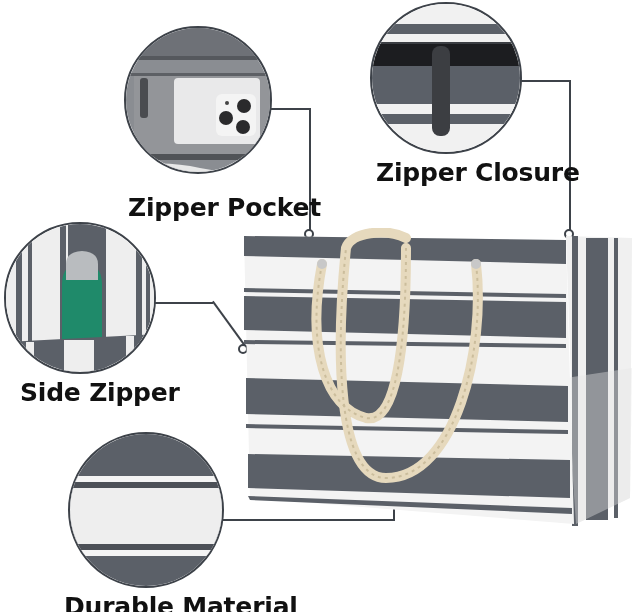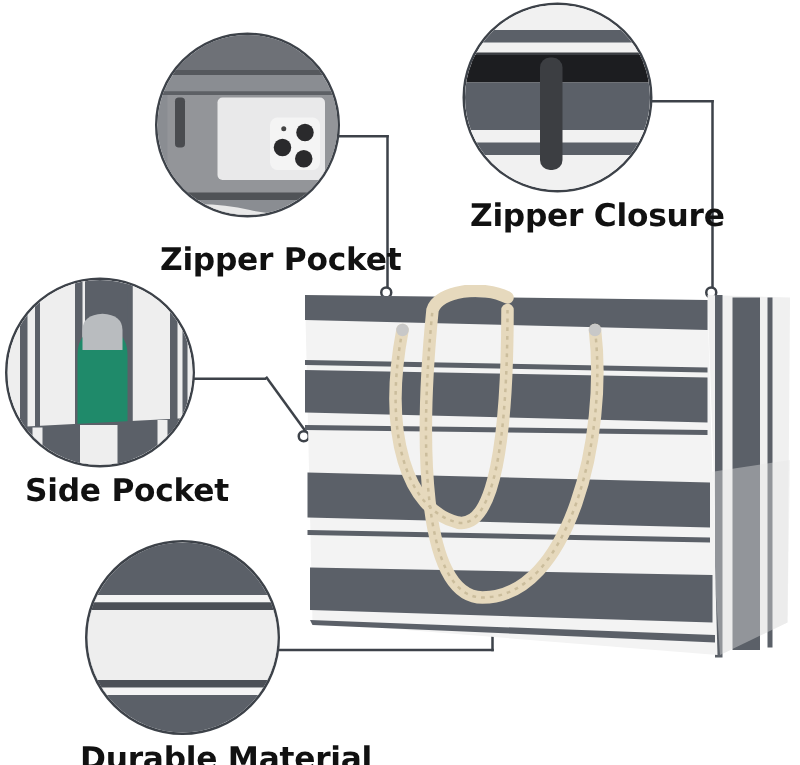--- a/index.html
+++ b/index.html
@@ -68,21 +68,21 @@
     <path d="M60 40 Q60 28 76 27 Q92 28 92 40 L92 56 L60 56Z" fill="#b9bcbf"></path>
     <path d="M0 118 L152 110 L152 152 L0 152Z" fill="#5b6068"></path>
     <rect x="20" y="118" width="8" height="34" fill="#eeeeee"></rect>
     <rect x="58" y="116" width="30" height="36" fill="#eeeeee"></rect>
     <rect x="120" y="112" width="8" height="40" fill="#eeeeee"></rect>
   </svg>
 </div>
 <div class="line" style="left:155px; top:302px; width:58px; height:2px;"></div>
 <div class="line" style="left:212px; top:302px; width:2px; height:58px; transform-origin:top left; transform:rotate(-36deg);"></div>
 <div class="dot" style="left:238px; top:344px;"></div>
-<div class="label" style="left:20px; top:378px;">Side Pocket</div>
+<div class="label" style="left:20px; top:378px;">Side Zipper</div>
 
 <div class="circle" style="left:68px; top:432px; width:156px; height:156px;">
   <svg width="156" height="156" viewBox="0 0 156 156">
     <rect width="156" height="156" fill="#5b6068"></rect>
     <rect y="42" width="156" height="6" fill="#f4f4f4"></rect>
     <rect y="48" width="156" height="6" fill="#4c5057"></rect>
     <rect y="54" width="156" height="56" fill="#eeeeee"></rect>
     <rect y="110" width="156" height="6" fill="#4c5057"></rect>
     <rect y="116" width="156" height="6" fill="#f4f4f4"></rect>
   </svg>

